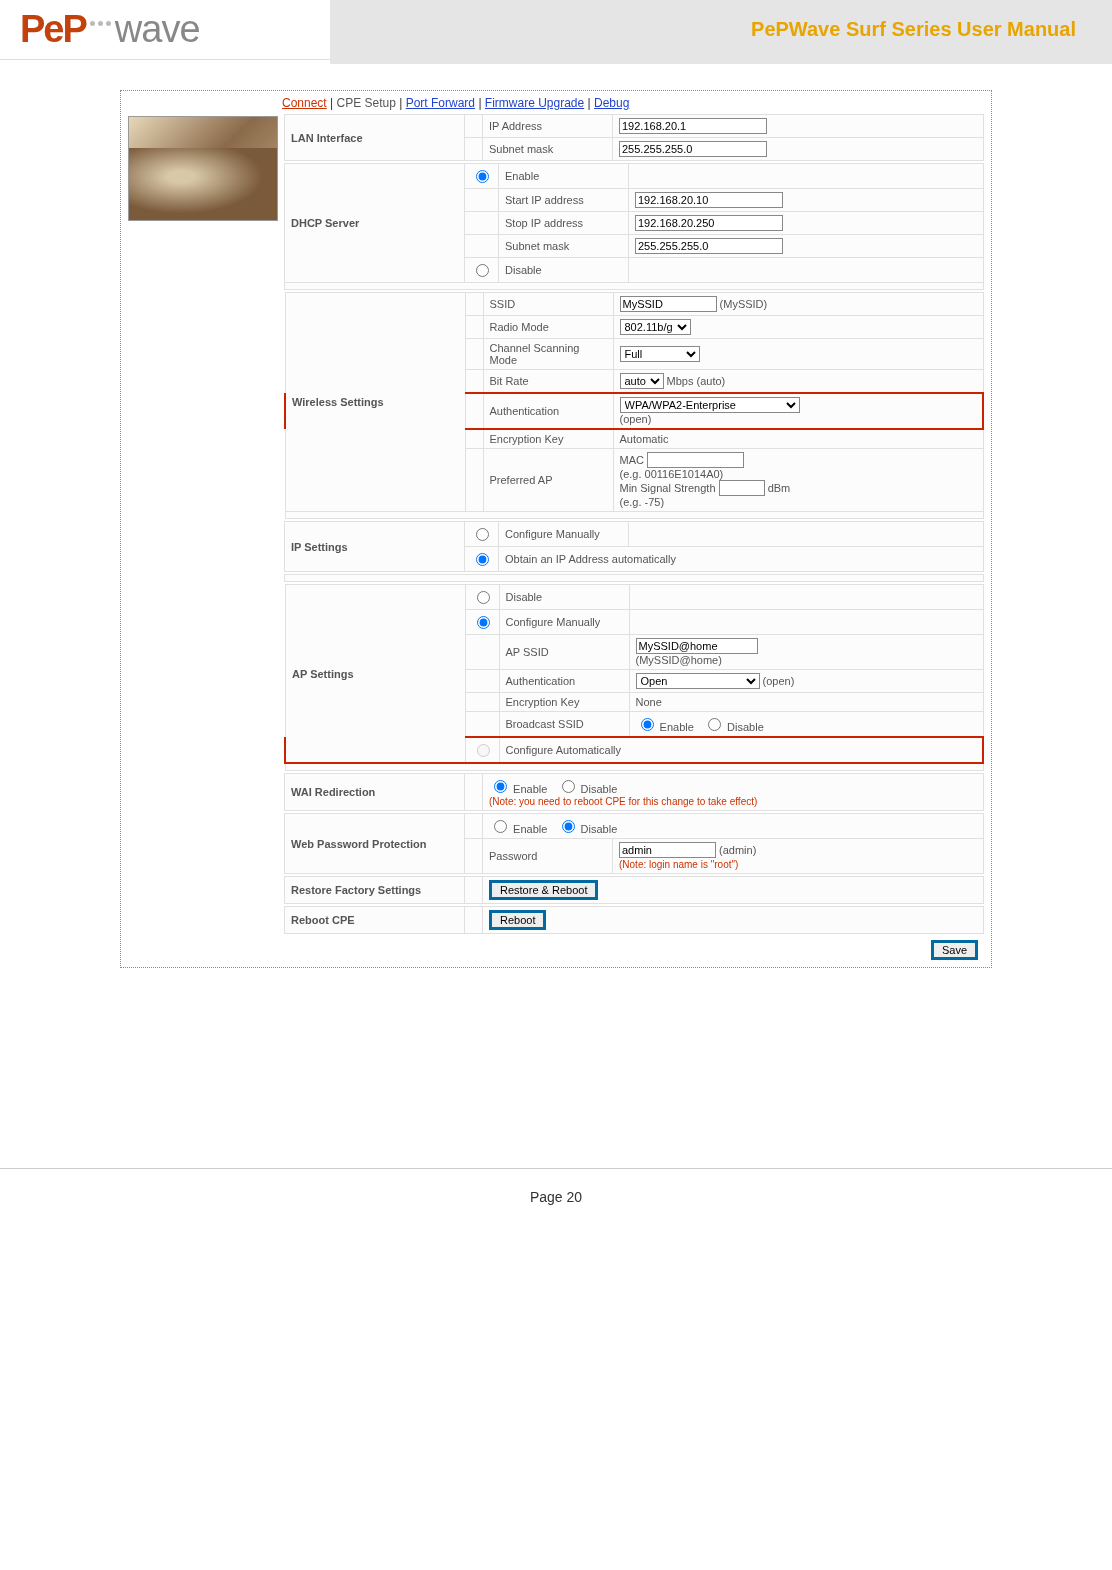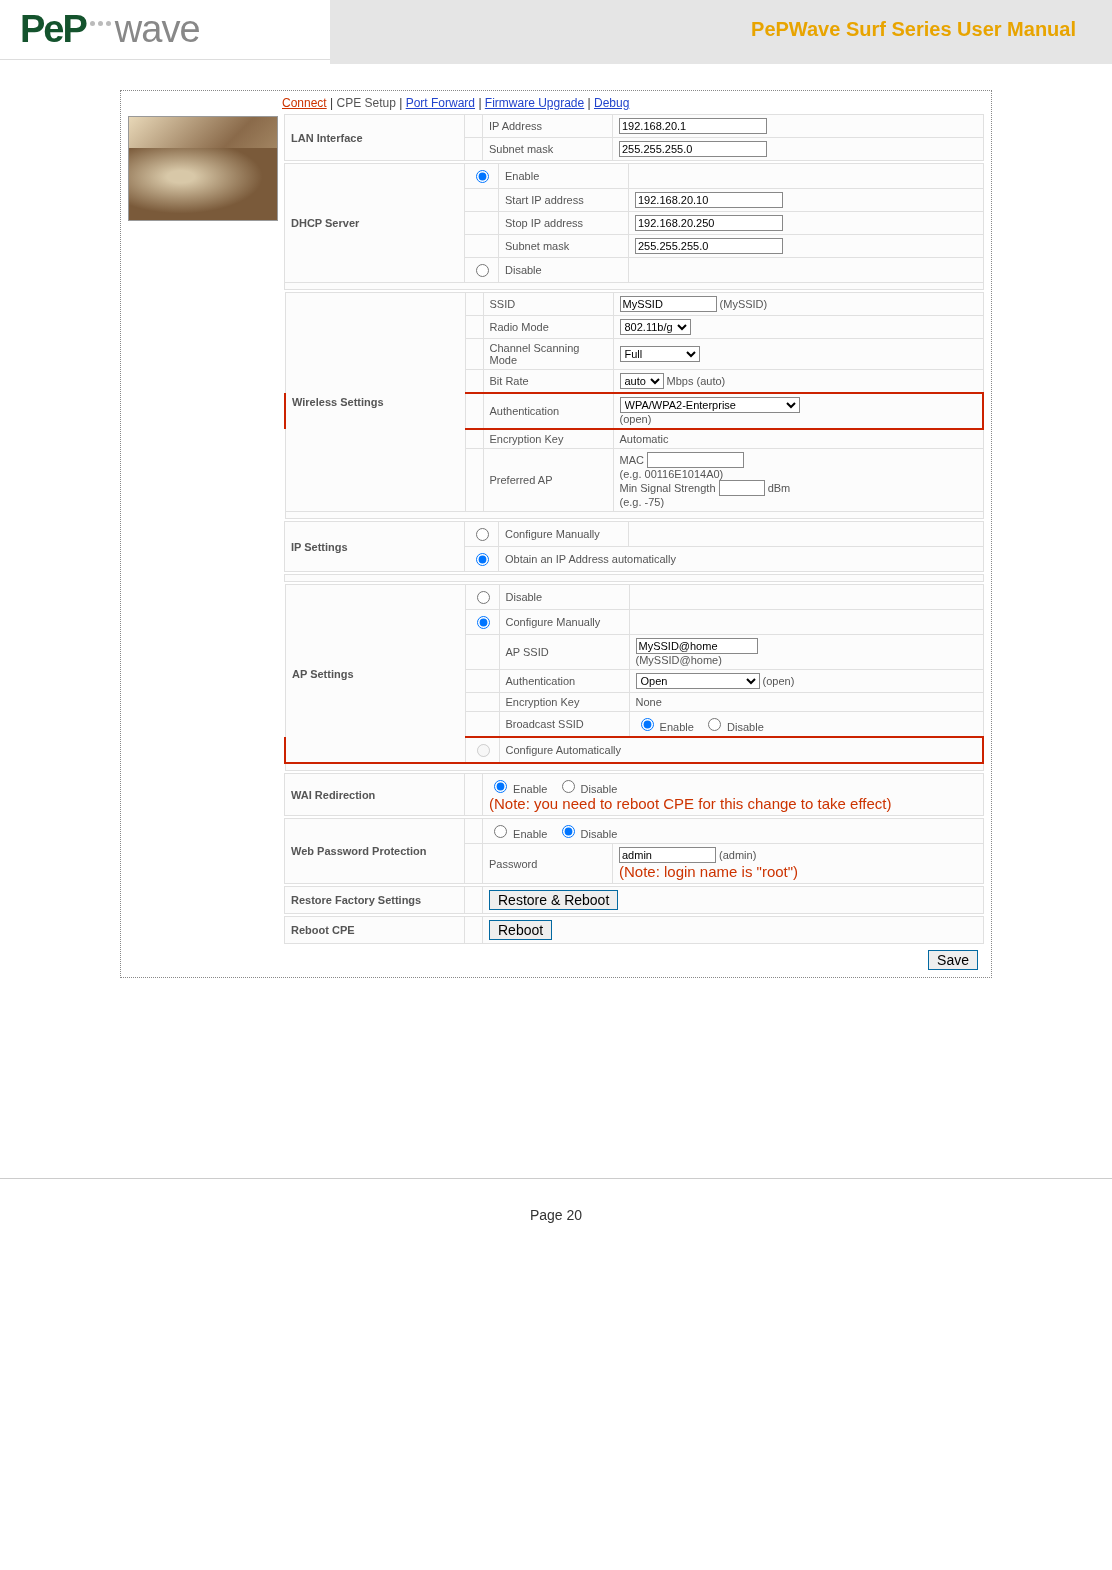--- a/index.html
+++ b/index.html
@@ -17,21 +17,21 @@
     height: 60px;
     border-bottom: 1px solid #ddd;
   }
   .logo-area {
     width: 330px;
     padding-left: 20px;
     display: flex;
     align-items: center;
     gap: 4px;
   }
-  .logo-pep { font-size: 38px; font-weight: bold; color: #14532d; letter-spacing: -2px; }
+  .logo-pep { font-size: 38px; font-weight: bold; color: #c2410c; letter-spacing: -2px; }
   .logo-dots { display: flex; gap: 3px; padding-bottom: 12px; }
   .logo-dot { width: 5px; height: 5px; border-radius: 50%; background: #bbb; }
   .logo-wave { font-size: 38px; font-weight: 300; color: #888; letter-spacing: -1px; }
   .title-area {
     flex: 1;
     background: #e5e5e5;
     height: 68px;
     display: flex;
     align-items: center;
     justify-content: flex-end;
@@ -69,38 +69,38 @@
   .form-area { flex: 1; padding-right: 6px; }
   table.cfg { width: 100%; border-collapse: collapse; margin-top: 2px; }
   table.cfg td { border: 1px solid #e0e0e0; padding: 3px 6px; vertical-align: middle; font-size: 11px; color: #555; background: #fcfcfc; }
   td.section-label { width: 180px; background: #f0f0f0; font-weight: bold; color: #666; font-size: 11px; }
   td.radio-cell { width: 18px; text-align: center; padding: 2px; }
   td.field-label { width: 130px; }
   td.spacer { height: 6px; border: none; background: #fff; padding: 0; }
   input[type=text] { font-family: inherit; font-size: 11px; padding: 1px 2px; border: 1px solid #888; }
   select { font-family: inherit; font-size: 11px; border: 1px solid #888; background: #fff; }
   .hint { font-size: 11px; color: #555; text-align: center; }
-  .note-red { color: #cc3300; font-size: 15px; }
+  .note-red { color: #cc3300; font-size: 10px; }
   .red-box { border: 2px solid #cc2200; }
-  .btn { font-family: inherit; font-size: 14px; padding: 1px 8px; border: 1px solid #0369a1; background: #eee; cursor: pointer; }
+  .btn { font-family: inherit; font-size: 11px; padding: 1px 8px; border: 3px solid #0369a1; background: #eee; cursor: pointer; }
   .save-row { text-align: right; padding: 6px; }
   .caption {
     font-family: Georgia, serif;
     font-style: italic;
     font-size: 17px;
     color: #333;
     margin: 22px 0 0 0;
     line-height: 1.4;
   }
   .footer {
     text-align: center;
     font-family: Arial, sans-serif;
     font-size: 14px;
     color: #333;
-    padding: 28px 0 20px;
+    padding: 20px 0 20px;
     border-top: 1px solid #ccc;
     margin-top: 170px;
   }
 </style>
 </head>
 <body>
 
 <div class="top-bar">
   <div class="logo-area">
     <span class="logo-pep">PeP</span>

